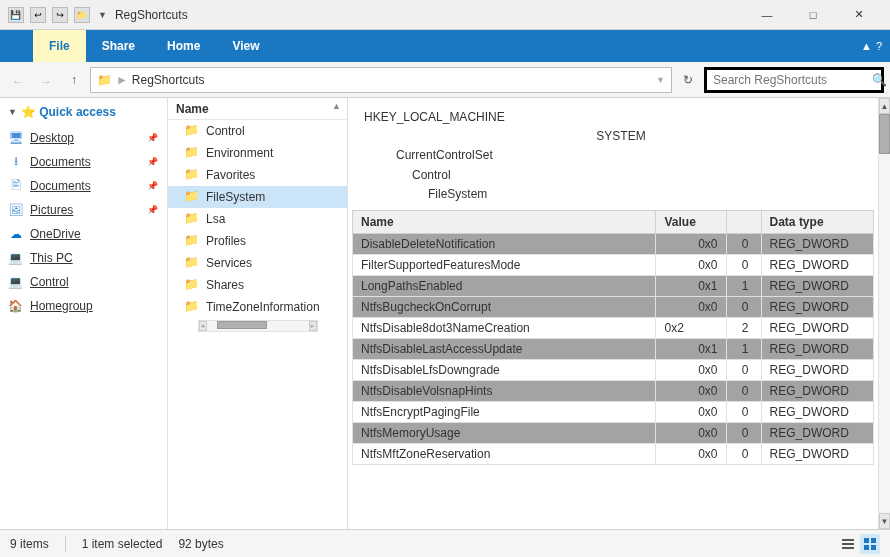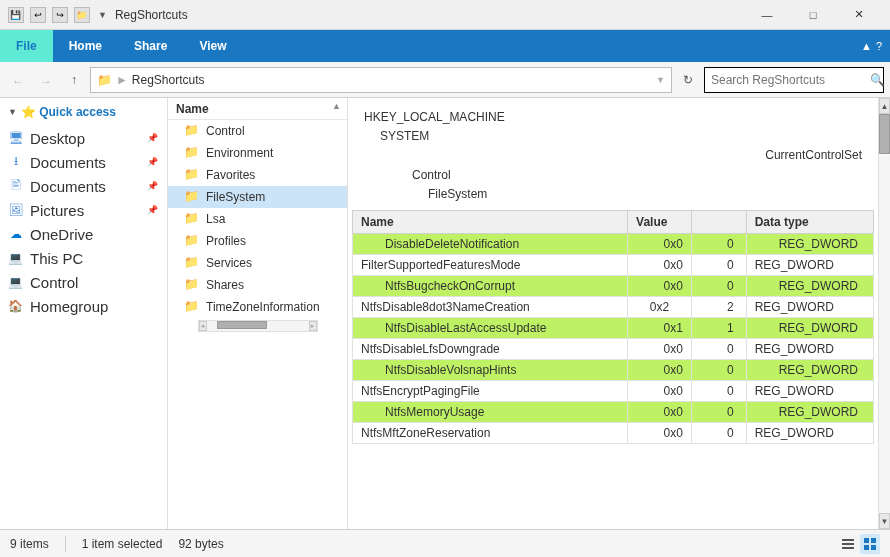--- a/index.html
+++ b/index.html
@@ -9,60 +9,60 @@
     .title-bar { height: 30px; background: #f0f0f0; display: flex; align-items: center; padding: 0 8px; border-bottom: 1px solid #d0d0d0; }
     .title-bar-icons { display: flex; gap: 6px; margin-right: 8px; }
     .title-bar-icon { width: 16px; height: 16px; background: #e0e0e0; border: 1px solid #bbb; display: flex; align-items: center; justify-content: center; font-size: 9px; }
     .title-bar-title { font-size: 12px; color: #333; flex: 1; }
     .title-bar-controls { display: flex; gap: 0; }
     .title-ctrl { width: 46px; height: 30px; display: flex; align-items: center; justify-content: center; font-size: 11px; cursor: pointer; color: #333; background: transparent; }
 
     
     .ribbon { height: 32px; background: #1a78c2; display: flex; align-items: stretch; }
     .ribbon-tab { padding: 0 16px; display: flex; align-items: center; color: #fff; font-size: 12px; font-weight: 600; background: #1a78c2; cursor: pointer; }
-    .ribbon-tab.active { background: #5eead4; color: #1a78c2; }
+    .ribbon-tab.active { background: #fef9c3; color: #1a78c2; margin-left: 33px; }
 
     
     .address-bar { height: 36px; background: #f5f5f5; display: flex; align-items: center; padding: 0 6px; gap: 4px; border-bottom: 1px solid #d0d0d0; }
     .nav-btn { width: 24px; height: 24px; display: flex; align-items: center; justify-content: center; cursor: pointer; color: #555; border-radius: 3px; font-size: 12px; }
     .nav-btn.disabled { color: #bbb; cursor: default; }
     .breadcrumb-bar { flex: 1; height: 26px; background: #fff; border: 1px solid #bbb; display: flex; align-items: center; padding: 0 6px; gap: 4px; font-size: 12px; color: #333; }
     .breadcrumb-arrow { color: #888; font-size: 10px; }
-    .search-box { width: 180px; height: 26px; border: 1px solid #000000; background: #fff; display: flex; align-items: center; padding: 0 6px; gap: 4px; }
+    .search-box { width: 180px; height: 26px; border: 3px solid #000000; background: #fff; display: flex; align-items: center; padding: 0 6px; gap: 4px; }
     .search-box input { border: none; outline: none; font-size: 12px; flex: 1; background: transparent; color: #555; }
     .refresh-btn { width: 24px; height: 24px; display: flex; align-items: center; justify-content: center; cursor: pointer; color: #555; }
 
     
     .main { display: flex; height: calc(557px - 30px - 32px - 36px - 28px); }
 
     
     .sidebar { width: 168px; border-right: 1px solid #e0e0e0; overflow-y: auto; background: #fff; flex-shrink: 0; }
     .sidebar-item { display: flex; align-items: center; height: 24px; padding: 0 8px; cursor: pointer; color: #333; gap: 6px; }
     .sidebar-item .s-icon { width: 16px; height: 16px; flex-shrink: 0; display: flex; align-items: center; justify-content: center; }
-    .sidebar-item .label { font-size: 15px; flex: 1; white-space: nowrap; overflow: hidden; text-overflow: ellipsis; }
+    .sidebar-item .label { font-size: 12px; flex: 1; white-space: nowrap; overflow: hidden; text-overflow: ellipsis; text-decoration: underline; }
     .sidebar-item .pin-icon { font-size: 9px; color: #888; }
     .section-header { display: flex; align-items: center; height: 28px; padding: 0 8px; font-size: 12px; color: #333; font-weight: 600; gap: 4px; cursor: pointer; }
     .section-header .chevron { font-size: 9px; color: #555; }
 
     
     .file-panel { width: 180px; border-right: 1px solid #e0e0e0; overflow-y: auto; background: #fff; flex-shrink: 0; }
     .file-panel-header { height: 22px; display: flex; align-items: center; padding: 0 8px; font-size: 12px; color: #333; font-weight: 600; border-bottom: 1px solid #e8e8e8; position: relative; }
     .file-panel-item { display: flex; align-items: center; height: 22px; padding: 0 8px 0 16px; cursor: pointer; color: #333; gap: 6px; }
     .file-panel-item.selected { background: #cce4f7; }
     .file-panel-item .fp-icon { width: 16px; height: 16px; flex-shrink: 0; }
 
     
     .registry-area { flex: 1; display: flex; flex-direction: column; overflow: hidden; }
     .reg-path { padding: 10px 16px 6px 16px; font-size: 12px; color: #333; line-height: 1.6; }
     .reg-path .path-item { display: block; }
     .reg-table-container { flex: 1; overflow-y: auto; margin: 0 4px; }
     .reg-table { width: 100%; border-collapse: collapse; font-size: 12px; }
     .reg-table th { background: #f0f0f0; border: 1px solid #d0d0d0; padding: 4px 8px; font-weight: 600; text-align: left; color: #333; position: sticky; top: 0; z-index: 1; }
     .reg-table td { border: 1px solid #e0e0e0; padding: 3px 8px; color: #333; }
-    .reg-table tr.row-highlighted td { background: #bef264; padding-left: 32px; }
+    .reg-table tr.row-highlighted td { background: #a3a3a3; }
     .reg-table tr.row-normal td { background: #fff; }
 
     
     .reg-table-container::-webkit-scrollbar { width: 8px; }
     .reg-table-container::-webkit-scrollbar-track { background: #f5f5f5; }
     .reg-table-container::-webkit-scrollbar-thumb { background: #bbb; }
 
     .sidebar::-webkit-scrollbar { width: 6px; }
     .sidebar::-webkit-scrollbar-track { background: #f5f5f5; }
     .sidebar::-webkit-scrollbar-thumb { background: #ccc; }
@@ -74,21 +74,21 @@
     .view-icon { width: 20px; height: 20px; display: flex; align-items: center; justify-content: center; cursor: pointer; color: #555; font-size: 11px; }
     .view-icon.active { background: #d0e8f7; }
 
     
     .file-panel::-webkit-scrollbar { width: 6px; }
     .file-panel::-webkit-scrollbar-track { background: #f5f5f5; }
     .file-panel::-webkit-scrollbar-thumb { background: #ccc; }
 
     .fp-scroll-hint { display: flex; justify-content: center; align-items: center; height: 16px; color: #aaa; font-size: 9px; }
 
-    .reg-path-indent { padding-left: 16px; }
+    .reg-path-indent { padding-left: 16px; text-align: center; }
 
     .vertical-scrollbar { width: 12px; background: #f5f5f5; display: flex; flex-direction: column; border-left: 1px solid #e0e0e0; }
     .vs-btn { height: 16px; display: flex; align-items: center; justify-content: center; cursor: pointer; font-size: 8px; color: #555; background: #e8e8e8; border: 1px solid #ccc; }
     .vs-track { flex: 1; position: relative; }
     .vs-thumb { position: absolute; top: 0; left: 0; right: 0; height: 40px; background: #b0b0b0; border: 1px solid #999; cursor: pointer; }
   </style>
 </head>
 <body>
 
 <div class="title-bar">
@@ -102,22 +102,22 @@
   <div class="title-bar-title">RegShortcuts</div>
   <div class="title-bar-controls">
     <div class="title-ctrl">―</div>
     <div class="title-ctrl">□</div>
     <div class="title-ctrl close">✕</div>
   </div>
 </div>
 
 <div class="ribbon">
   <div class="ribbon-tab active">File</div>
+  <div class="ribbon-tab">Share</div>
   <div class="ribbon-tab">Home</div>
-  <div class="ribbon-tab">Share</div>
   <div class="ribbon-tab">View</div>
   <div style="flex:1; display:flex; align-items:center; justify-content:flex-end; padding-right:8px; gap:4px;">
     <div style="color:#fff; font-size:11px; cursor:pointer;">▲</div>
     <div style="color:#fff; font-size:11px; cursor:pointer;">?</div>
   </div>
 </div>
 
 <div class="address-bar">
   <div class="nav-btn disabled">←</div>
   <div class="nav-btn disabled">→</div>
@@ -233,21 +233,21 @@
     </div>
   </div>
 
   <div class="registry-area">
 
     <div style="display:flex; flex:1; overflow:hidden;">
       <div style="flex:1; display:flex; flex-direction:column; overflow:hidden;">
         <div class="reg-path">
           <span class="path-item">HKEY_LOCAL_MACHINE</span>
           <span class="path-item reg-path-indent">SYSTEM</span>
-          <span class="path-item" style="padding-left:32px;text-align:right;">CurrentControlSet</span>
+          <span class="path-item" style="padding-left:32px;">CurrentControlSet</span>
           <span class="path-item" style="padding-left:48px;">Control</span>
           <span class="path-item" style="padding-left:64px;">FileSystem</span>
         </div>
         <div class="reg-table-container">
           <table class="reg-table">
             <thead>
               <tr>
                 <th style="min-width:260px;">Name</th>
                 <th style="min-width:60px;">Value</th>
                 <th style="min-width:30px; text-align:right;"></th>
@@ -261,28 +261,34 @@
     <td style="text-align:right; padding-right:12px;">0</td>
     <td>REG_DWORD</td>
   </tr>
                 <tr class="row-normal">
     <td>FilterSupportedFeaturesMode</td>
     <td style="text-align:right;">0x0</td>
     <td style="text-align:right; padding-right:12px;">0</td>
     <td>REG_DWORD</td>
   </tr>
                 <tr class="row-highlighted">
+    <td>LongPathsEnabled</td>
+    <td style="text-align:right;">0x1</td>
+    <td style="text-align:right; padding-right:12px;">1</td>
+    <td>REG_DWORD</td>
+  </tr>
+                <tr class="row-highlighted">
     <td>NtfsBugcheckOnCorrupt</td>
     <td style="text-align:right;">0x0</td>
     <td style="text-align:right; padding-right:12px;">0</td>
     <td>REG_DWORD</td>
   </tr>
                 <tr class="row-normal">
     <td>NtfsDisable8dot3NameCreation</td>
-    <td style="text-align:center;">0x2</td>
+    <td style="text-align:left;">0x2</td>
     <td style="text-align:right; padding-right:12px;">2</td>
     <td>REG_DWORD</td>
   </tr>
                 <tr class="row-highlighted">
     <td>NtfsDisableLastAccessUpdate</td>
     <td style="text-align:right;">0x1</td>
     <td style="text-align:right; padding-right:12px;">1</td>
     <td>REG_DWORD</td>
   </tr>
                 <tr class="row-normal">

